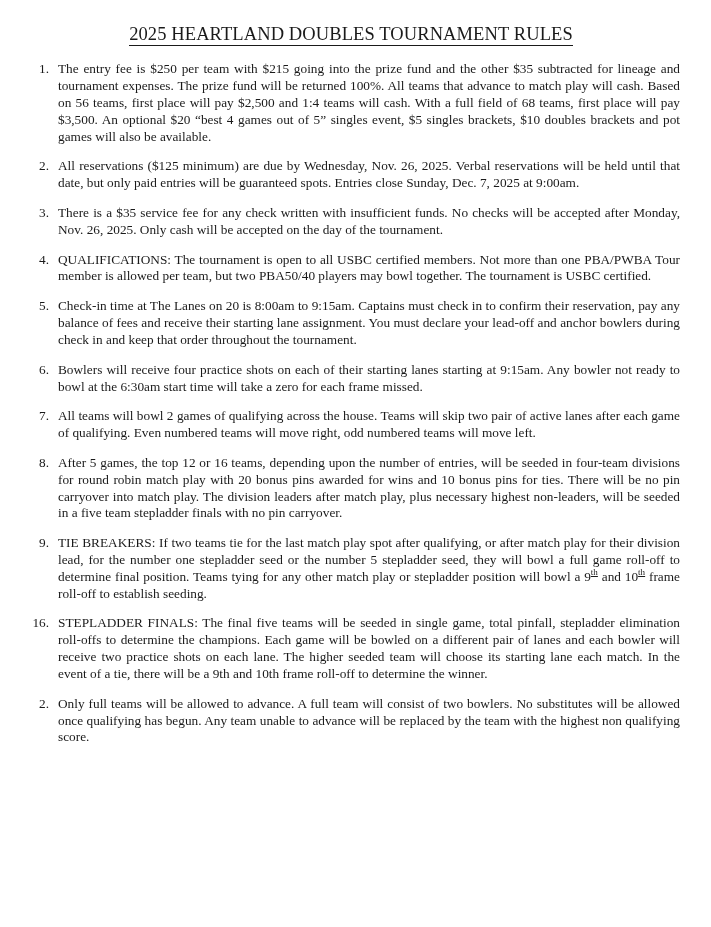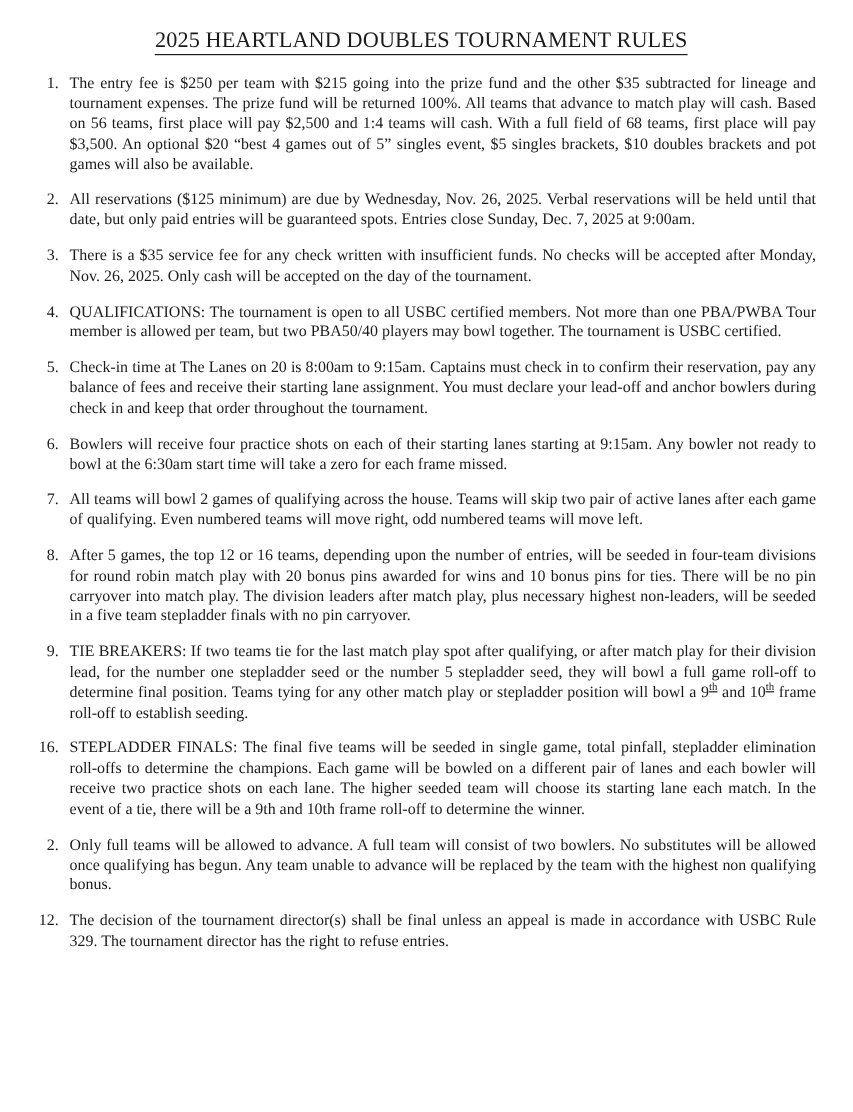--- a/index.html
+++ b/index.html
@@ -113,21 +113,17 @@
       <li class="rule-item">
         <span class="rule-num">9.</span>
         <span class="rule-text">TIE BREAKERS: If two teams tie for the last match play spot after qualifying, or after match play for their division lead, for the number one stepladder seed or the number 5 stepladder seed, they will bowl a full game roll-off to determine final position. Teams tying for any other match play or stepladder position will bowl a 9<sup>th</sup> and 10<sup>th</sup> frame roll-off to establish seeding.</span>
       </li>
       <li class="rule-item">
         <span class="rule-num">16.</span>
         <span class="rule-text">STEPLADDER FINALS: The final five teams will be seeded in single game, total pinfall, stepladder elimination roll-offs to determine the champions. Each game will be bowled on a different pair of lanes and each bowler will receive two practice shots on each lane. The higher seeded team will choose its starting lane each match. In the event of a tie, there will be a 9th and 10th frame roll-off to determine the winner.</span>
       </li>
       <li class="rule-item">
         <span class="rule-num">2.</span>
-        <span class="rule-text">Only full teams will be allowed to advance. A full team will consist of two bowlers. No substitutes will be allowed once qualifying has begun. Any team unable to advance will be replaced by the team with the highest non qualifying bonus.</span>
-      </li>
-      <li class="rule-item">
-        <span class="rule-num">12.</span>
-        <span class="rule-text">The decision of the tournament director(s) shall be final unless an appeal is made in accordance with USBC Rule 329. The tournament director has the right to refuse entries.</span>
+        <span class="rule-text">Only full teams will be allowed to advance. A full team will consist of two bowlers. No substitutes will be allowed once qualifying has begun. Any team unable to advance will be replaced by the team with the highest non qualifying score.</span>
       </li>
     </ol>
 
 </div>
 
 </body></html>

